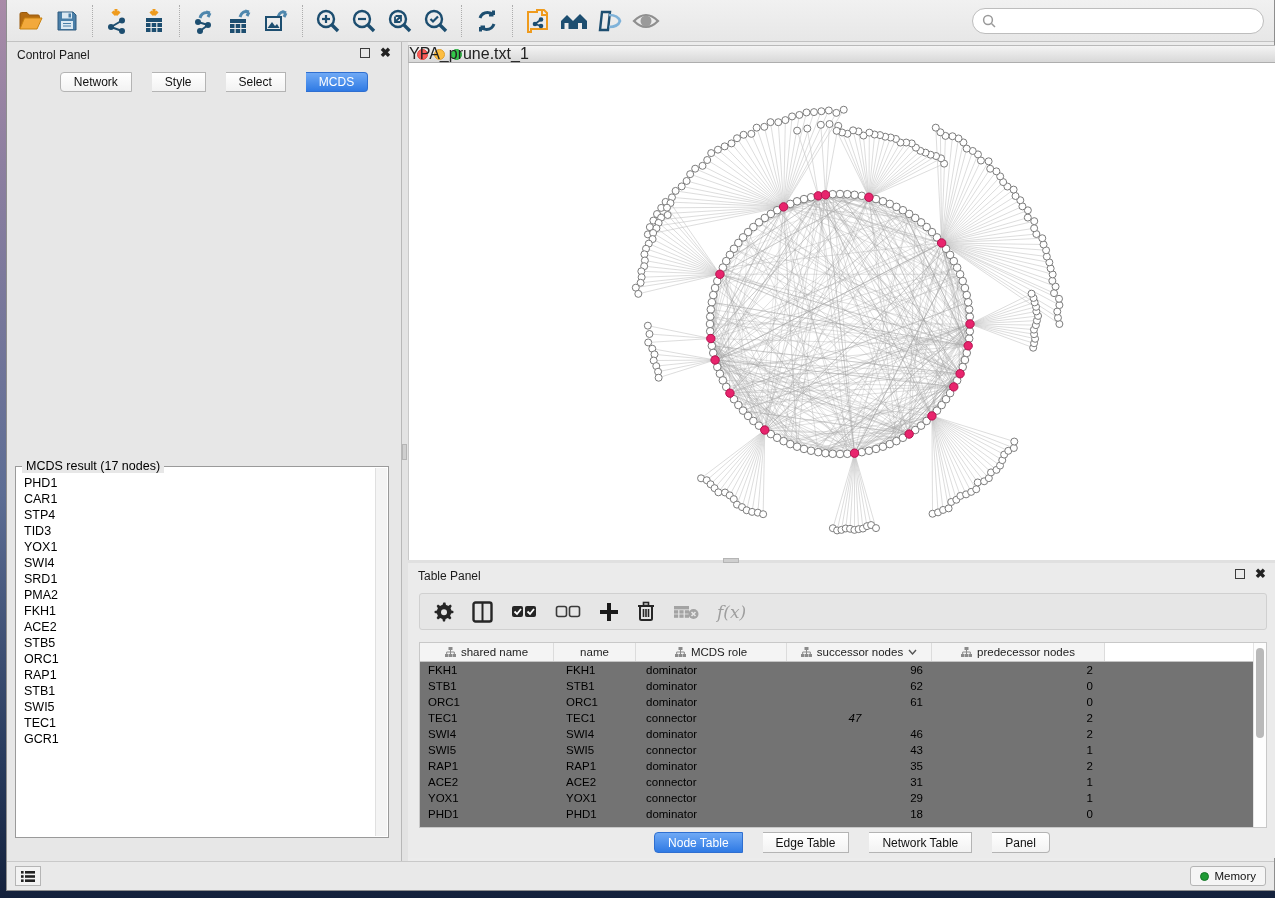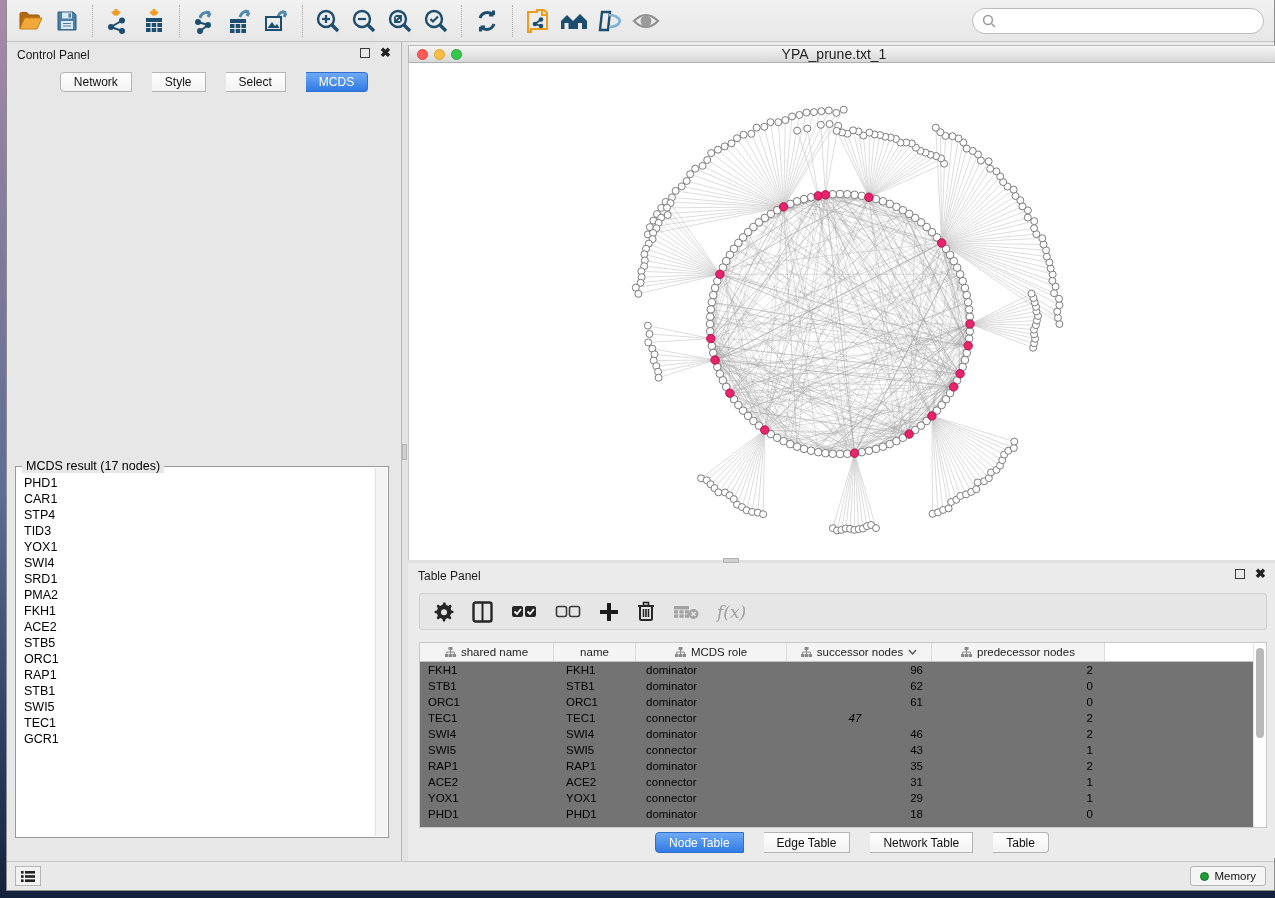--- a/index.html
+++ b/index.html
@@ -83,21 +83,21 @@
   .net-window{ position:absolute; left:401px; top:45px; width:868px; height:515px; }
   .net-titlebar{
     height:18px; background:linear-gradient(#f4f4f4,#d8d8d8); border:1px solid #b9b9b9; border-bottom:1px solid #aeaeae;
     display:flex; align-items:center; position:relative;
   }
   .lights{ display:flex; gap:6px; margin-left:8px; }
   .light{ width:11px; height:11px; border-radius:50%; }
   .light.red{ background:#fc5b57; border:1px solid #e2463f;}
   .light.yellow{ background:#fdbe41; border:1px solid #e0a030;}
   .light.green{ background:#34c84a; border:1px solid #23a93a;}
-  .net-title{ position:absolute; left:0; right:16px; text-align:center; font-size:14px; color:#222; }
+  .net-title{ position:absolute; left:0; right:16px; text-align:left; font-size:16px; color:#222; }
   .net-canvas{ position:relative; width:868px; height:497px; background:#fff; border-left:1px solid #c9c9c9; border-right:1px solid #c9c9c9; }
   .h-splitter{ position:absolute; left:401px; top:560px; width:868px; height:3px; background:#e0e0e0; }
   .h-handle{ position:absolute; left:315px; top:-2px; width:16px; height:5px; background:#cfcfcf; border:1px solid #b5b5b5; }
   
   .table-panel{ position:absolute; left:401px; top:563px; width:868px; height:295px; background:#ebebeb; }
   .tp-toolbar{
     position:absolute; left:11px; right:9px; top:30px; height:37px;
     background:#e6e6e6; border:1px solid #d0d0d0; border-radius:3px;
     display:flex; align-items:center; gap:18px; padding:0 14px;
   }
@@ -1482,21 +1482,21 @@
           </div>
         </div>
       <div class="tscroll">
           <div class="tthumb" style="top:5px;height:90px;"></div>
         </div>
     </div>
     <div class="tp-tabs" id="tp-tabs">
         <div class="seg sel">Node Table</div>
         <div class="seg">Edge Table</div>
         <div class="seg">Network Table</div>
-        <div class="seg">Table</div>
+        <div class="seg">Panel</div>
       </div>
   </div>
 
   <div class="status-bar">
     <span class="list-btn">
       <span>
           <svg width="16" height="13" viewBox="0 0 16 13">
             <g fill="#222">
               <rect x="1" y="1" width="2.6" height="2.6"></rect>
               <rect x="5" y="1" width="10" height="2.6"></rect>

